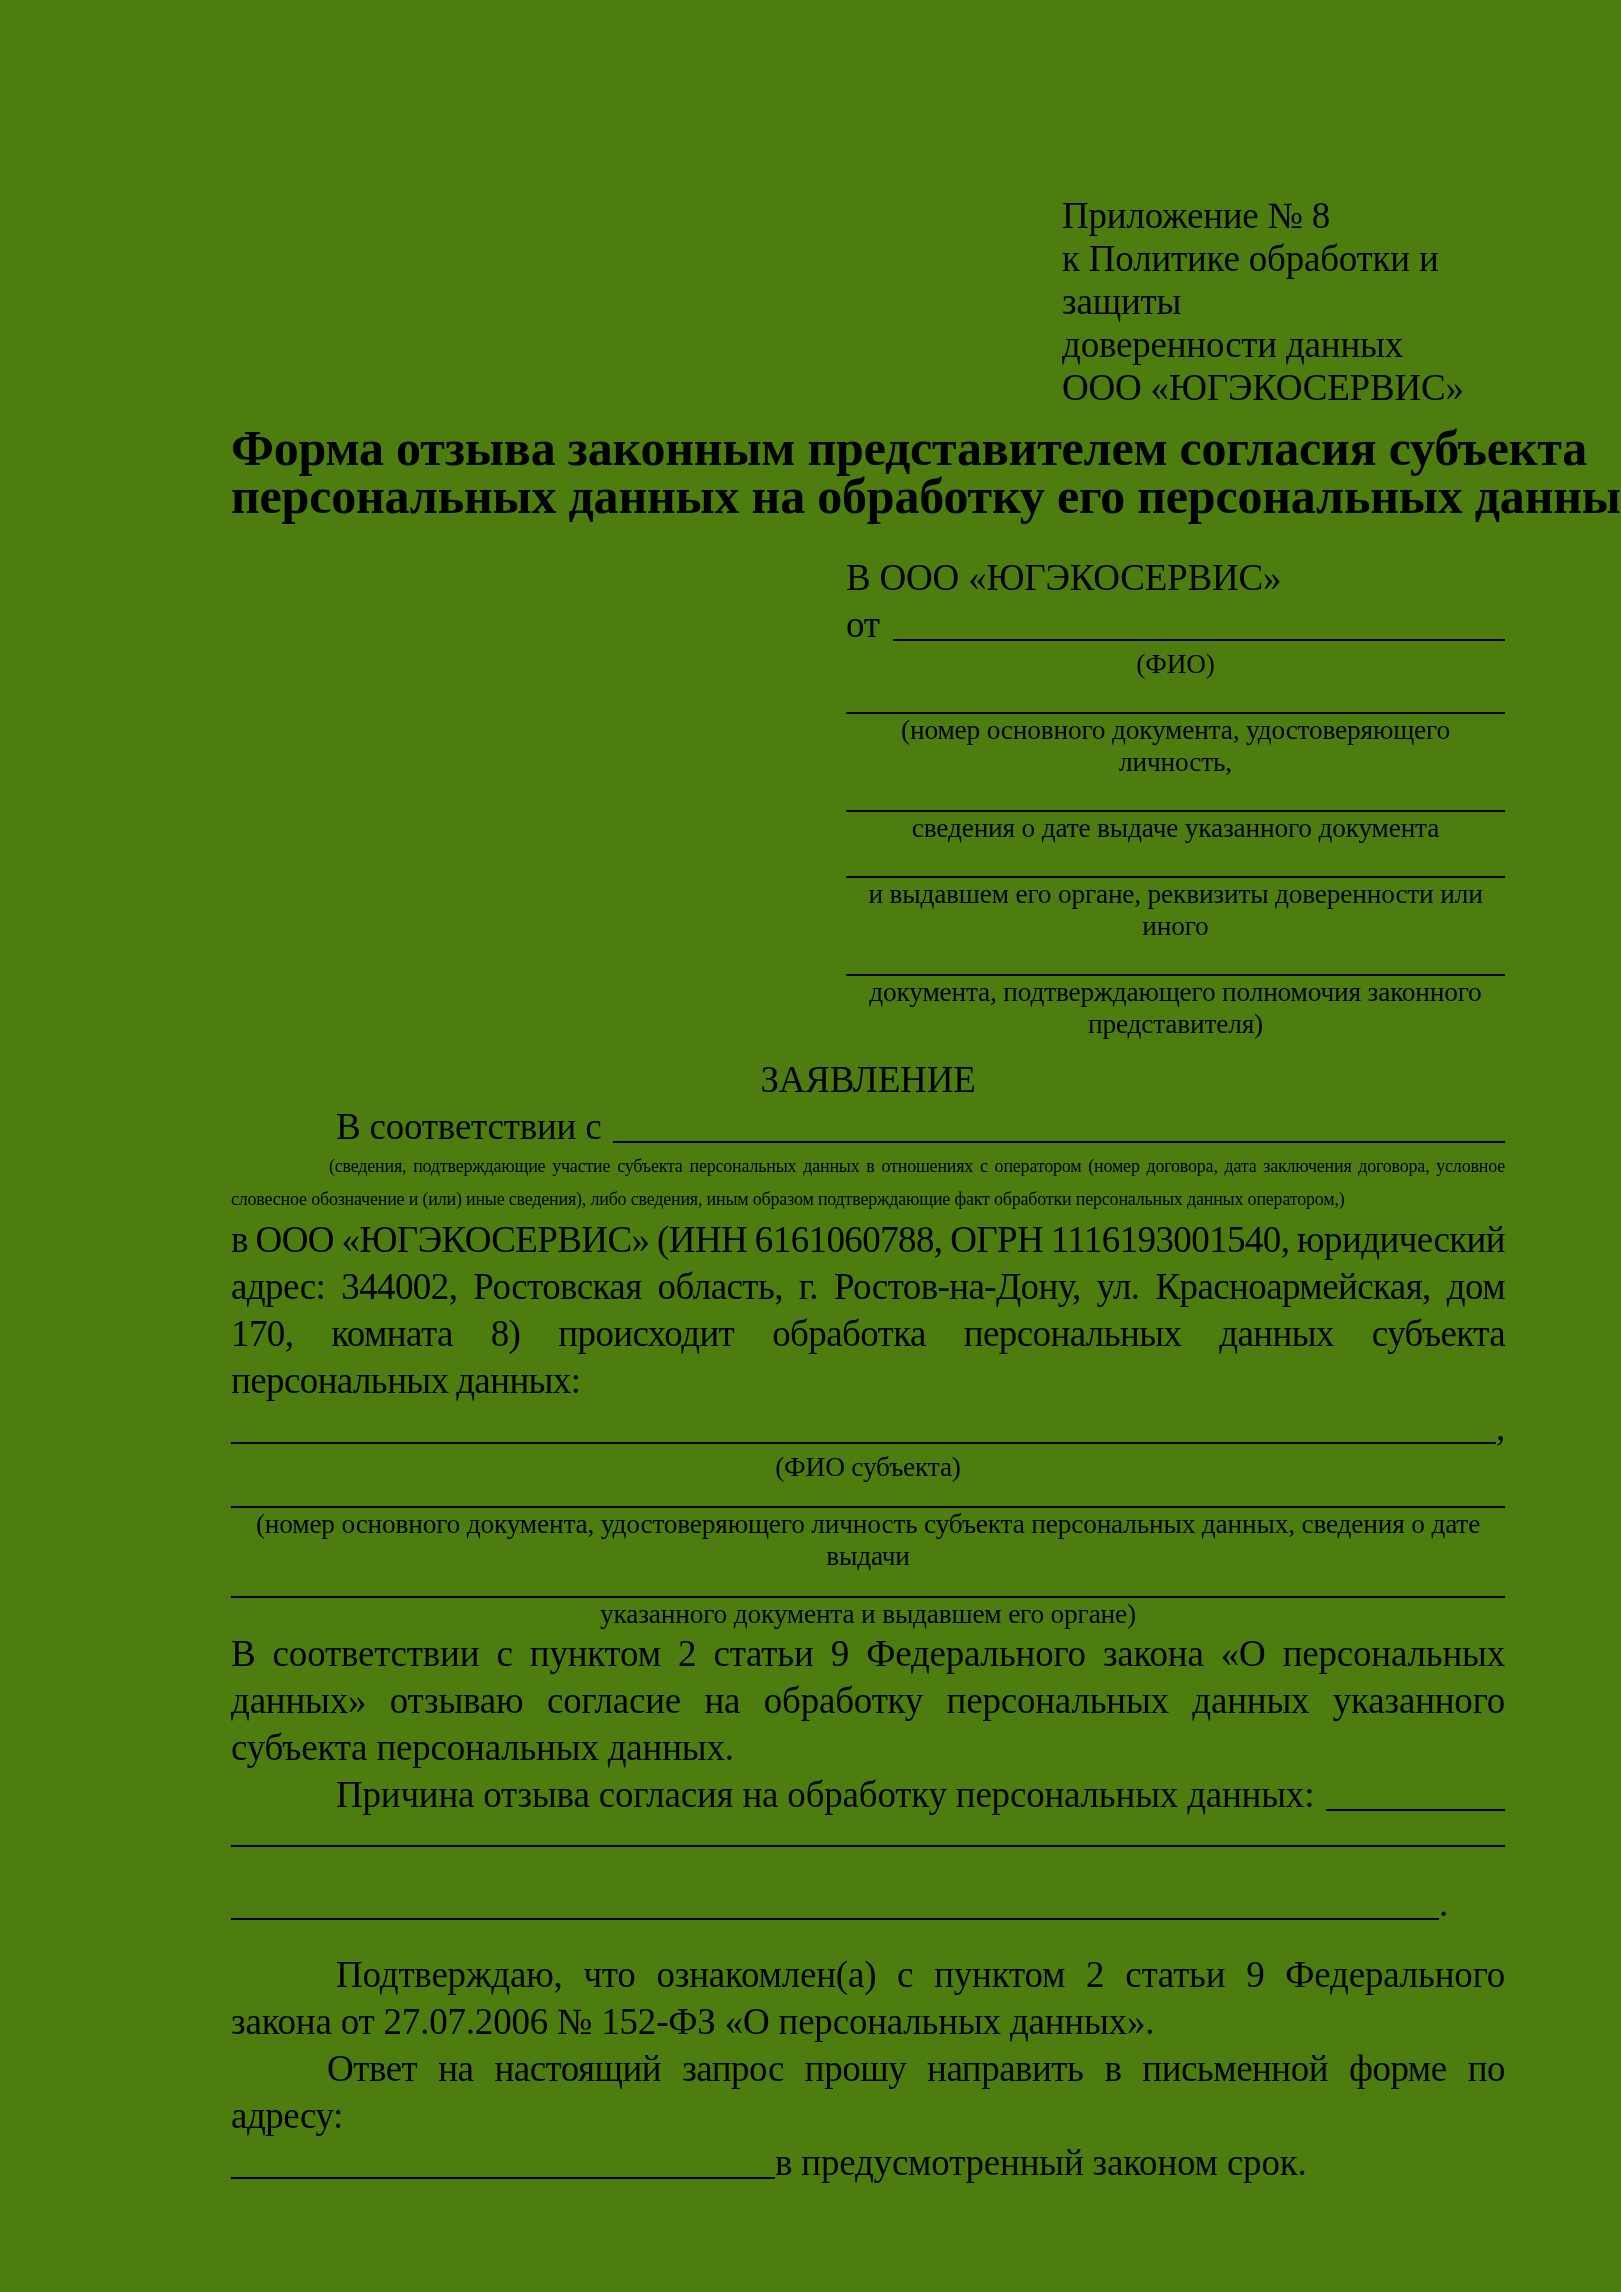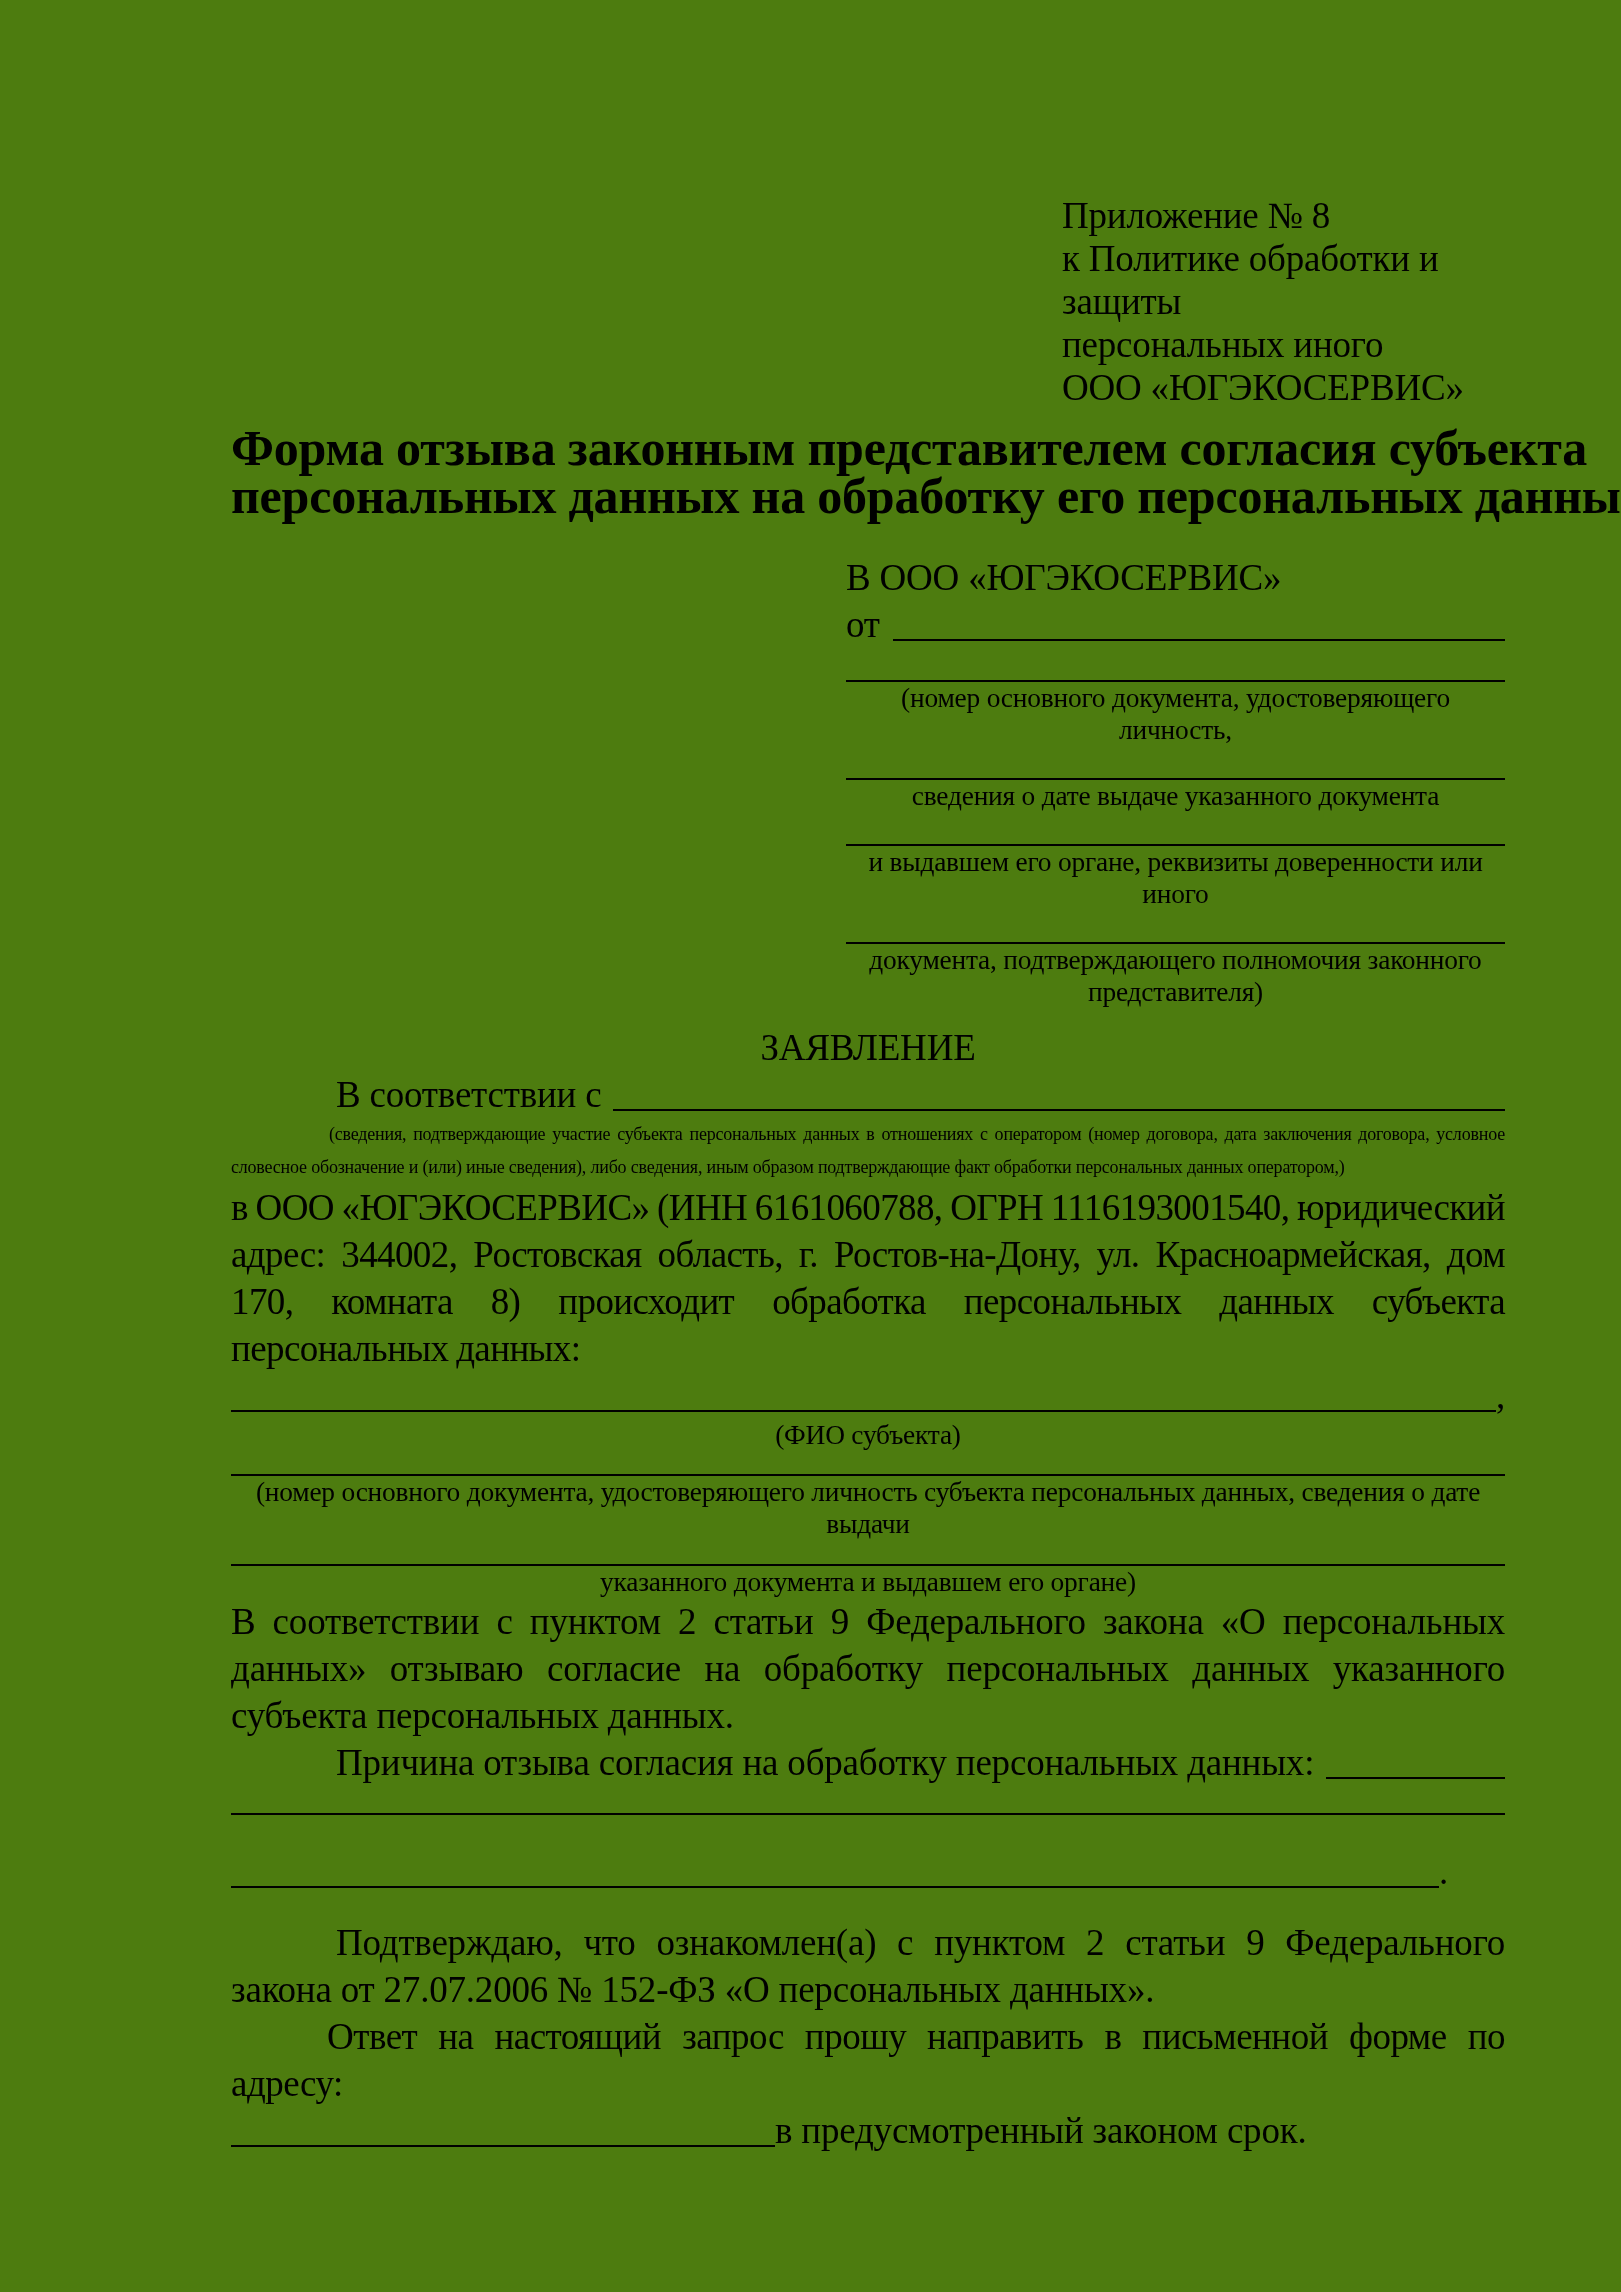--- a/index.html
+++ b/index.html
@@ -115,36 +115,37 @@
   .nowrap { white-space: nowrap; }
 </style>
 </head>
 <body>
 
 <div class="page">
 
   <div class="appendix">
     <div>Приложение № 8</div>
     <div>к Политике обработки и защиты</div>
-    <div>персональных иного</div>
+    <div>доверенности данных</div>
     <div>ООО «ЮГЭКОСЕРВИС»</div>
   </div>
 
   <div class="doc-title">
     <div class="nowrap">Форма отзыва законным представителем согласия субъекта</div>
     <div class="nowrap">персональных данных на обработку его персональных данных</div>
   </div>
 
   <div class="addressee">
     <div>В ООО «ЮГЭКОСЕРВИС»</div>
     <div class="frow">
       <span class="prefix">от</span>
       <span style="width:13.7px"></span>
       <span class="fill"></span>
     </div>
+    <div class="cap">(ФИО)</div>
 
     <div class="uline mt33"></div>
     <div class="cap">(номер основного документа, удостоверяющего личность,</div>
 
     <div class="uline mt33"></div>
     <div class="cap">сведения о дате выдаче указанного документа</div>
 
     <div class="uline mt33"></div>
     <div class="cap">и выдавшем его органе, реквизиты доверенности или иного</div>
 

